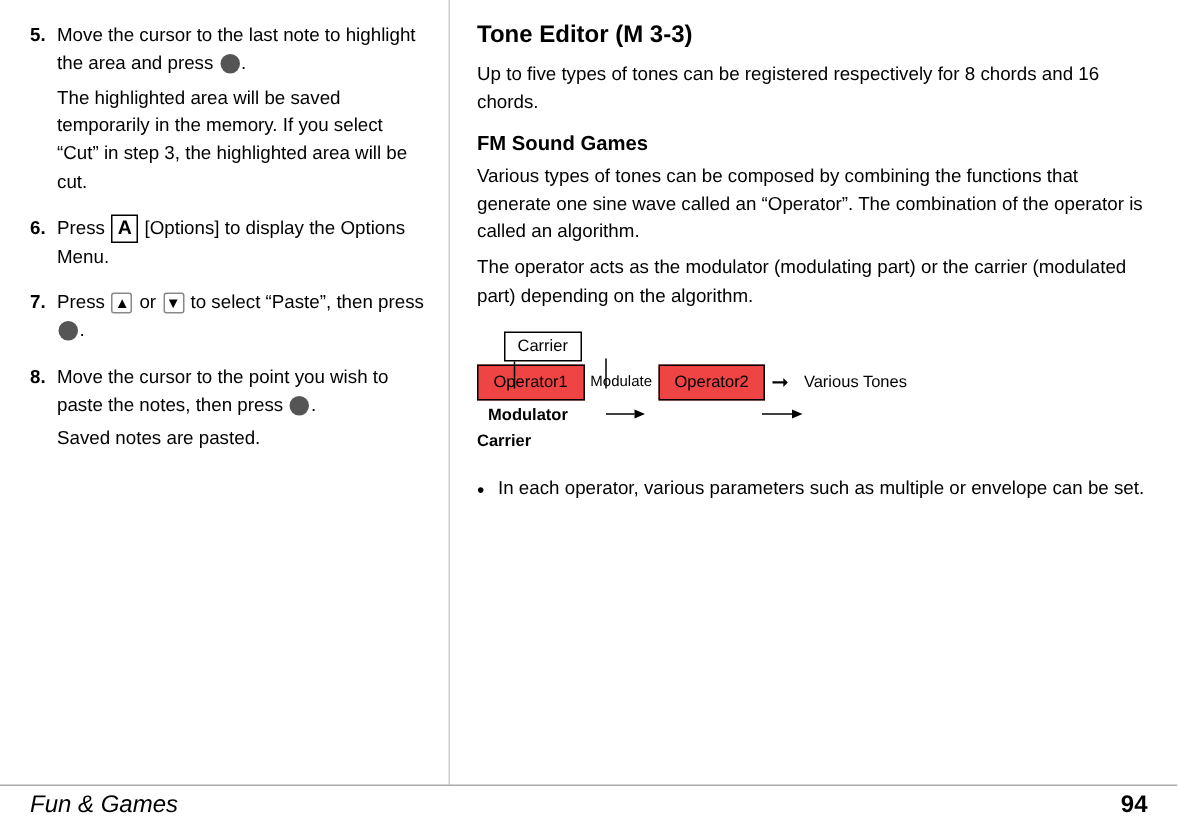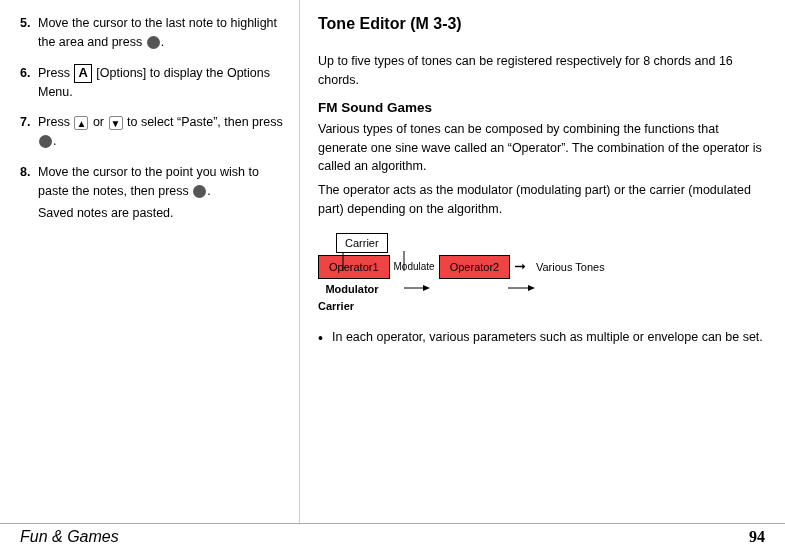--- a/index.html
+++ b/index.html
@@ -91,21 +91,21 @@
     .right-col {
       flex: 1;
       padding: 12px 20px 10px 18px;
       font-size: 12.5px;
       line-height: 1.5;
     }
 
     .section-title-main {
       font-size: 16px;
       font-weight: bold;
-      margin-bottom: 16px;
+      margin-bottom: 4px;
     }
 
     .section-title-sub {
       font-size: 13.5px;
       font-weight: bold;
       margin: 8px 0 2px 0;
     }
 
     .right-col p {
       margin-bottom: 5px;
@@ -217,37 +217,37 @@
       padding: 4px 20px 4px 20px;
       font-size: 16px;
     }
 
     .footer-left {
       font-style: italic;
     }
 
     .footer-right {
       font-weight: bold;
-      font-family: Liberation Serif, serif;
     }
   </style>
 </head>
 <body>
 
 <div class="page">
 
   <div class="left-col">
 
     <div class="step">
       <span class="step-num">5.</span>
       <div class="step-content">
         <p>
           <span>Move the cursor to the last note to highlight the area and press</span>
           <span class="btn-circle"></span>.
         </p>
+        <p>The highlighted area will be saved temporarily in the memory. If you select “Cut” in step 3, the highlighted area will be cut.</p>
       </div>
     </div>
 
     <div class="step">
       <span class="step-num">6.</span>
       <div class="step-content">
         <p>
           <span>Press</span>
           <span class="key-a">A</span>
           <span>[Options] to display the Options Menu.</span>

